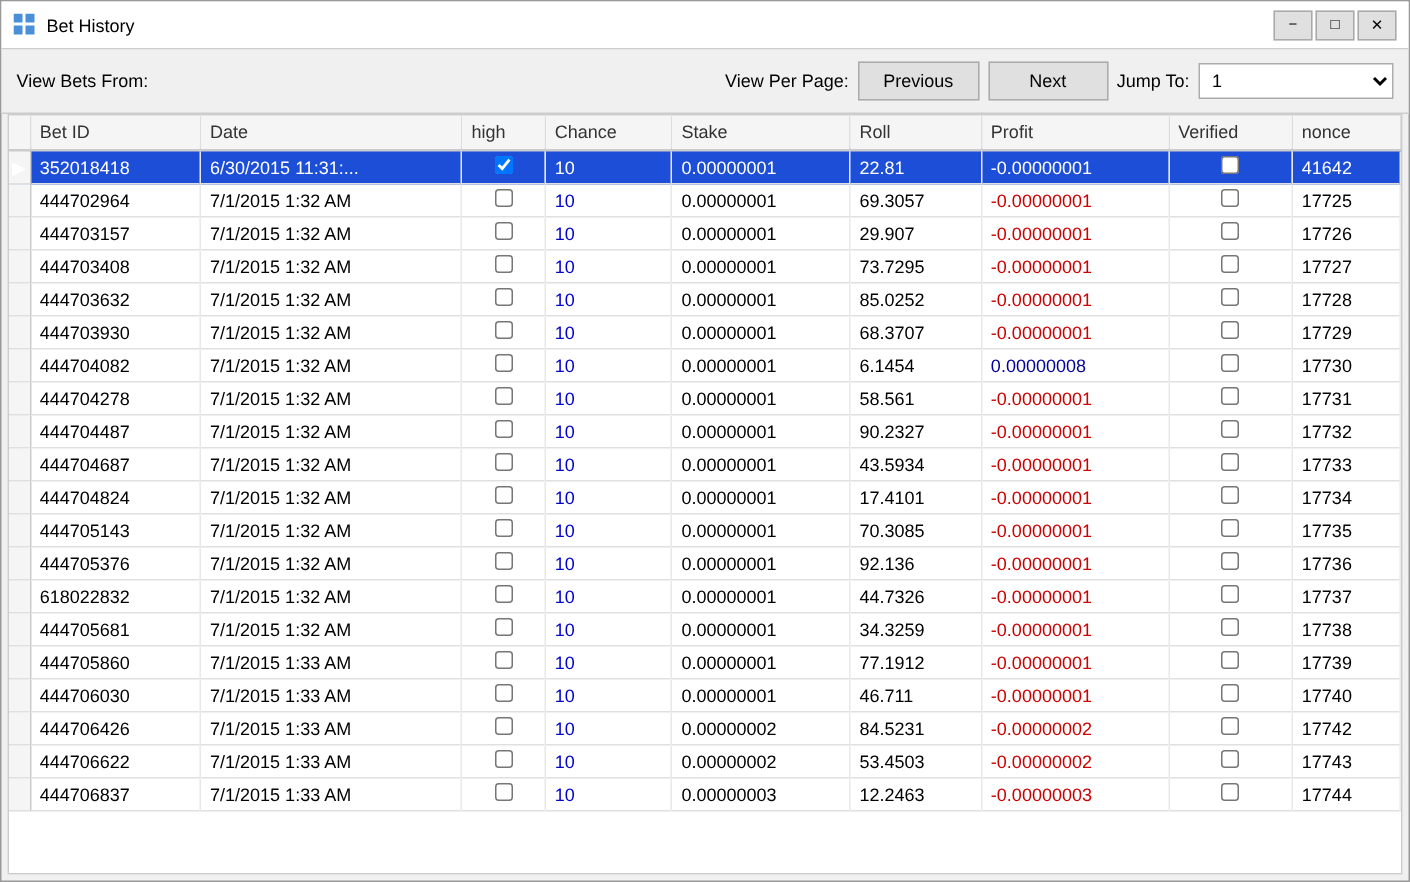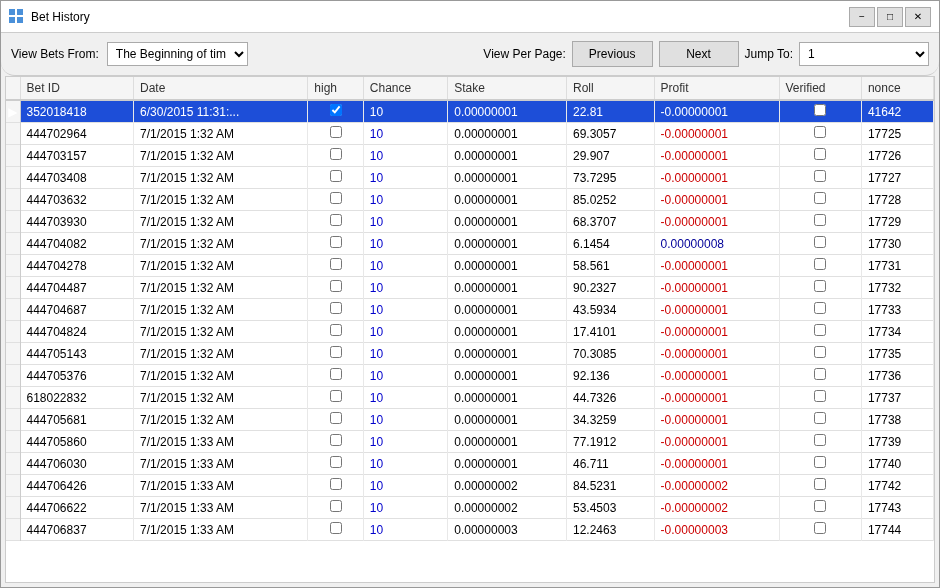--- a/index.html
+++ b/index.html
@@ -53,21 +53,20 @@
       font-size: 10px;
     }
 
     .toolbar {
       background: #f0f0f0;
       padding: 8px 10px;
       display: flex;
       align-items: center;
       gap: 8px;
       border-bottom: 1px solid #ccc;
-      border-radius: 14px;
     }
     .toolbar-label {
       font-size: 12px;
       color: #000;
     }
     .toolbar select {
       height: 24px;
       font-size: 12px;
       border: 1px solid #aaa;
       background: #fff;
@@ -167,21 +166,20 @@
     </div>
     <div class="title-bar-controls">
       <button class="title-btn minimize">−</button>
       <button class="title-btn maximize">□</button>
       <button class="title-btn close">✕</button>
     </div>
   </div>
 
   <div class="toolbar">
     <span class="toolbar-label">View Bets From:</span>
-    <select><option>The Beginning of tim</option><option>Last Week</option><option>Last Month</option></select>
     <div class="toolbar-spacer"></div>
     <div class="toolbar-group">
       <span class="toolbar-label">View Per Page:</span>
       <button>Previous</button>
       <button>Next</button>
       <span class="toolbar-label">Jump To:</span>
       <select>
         <option>1</option>
       </select>
     </div>

